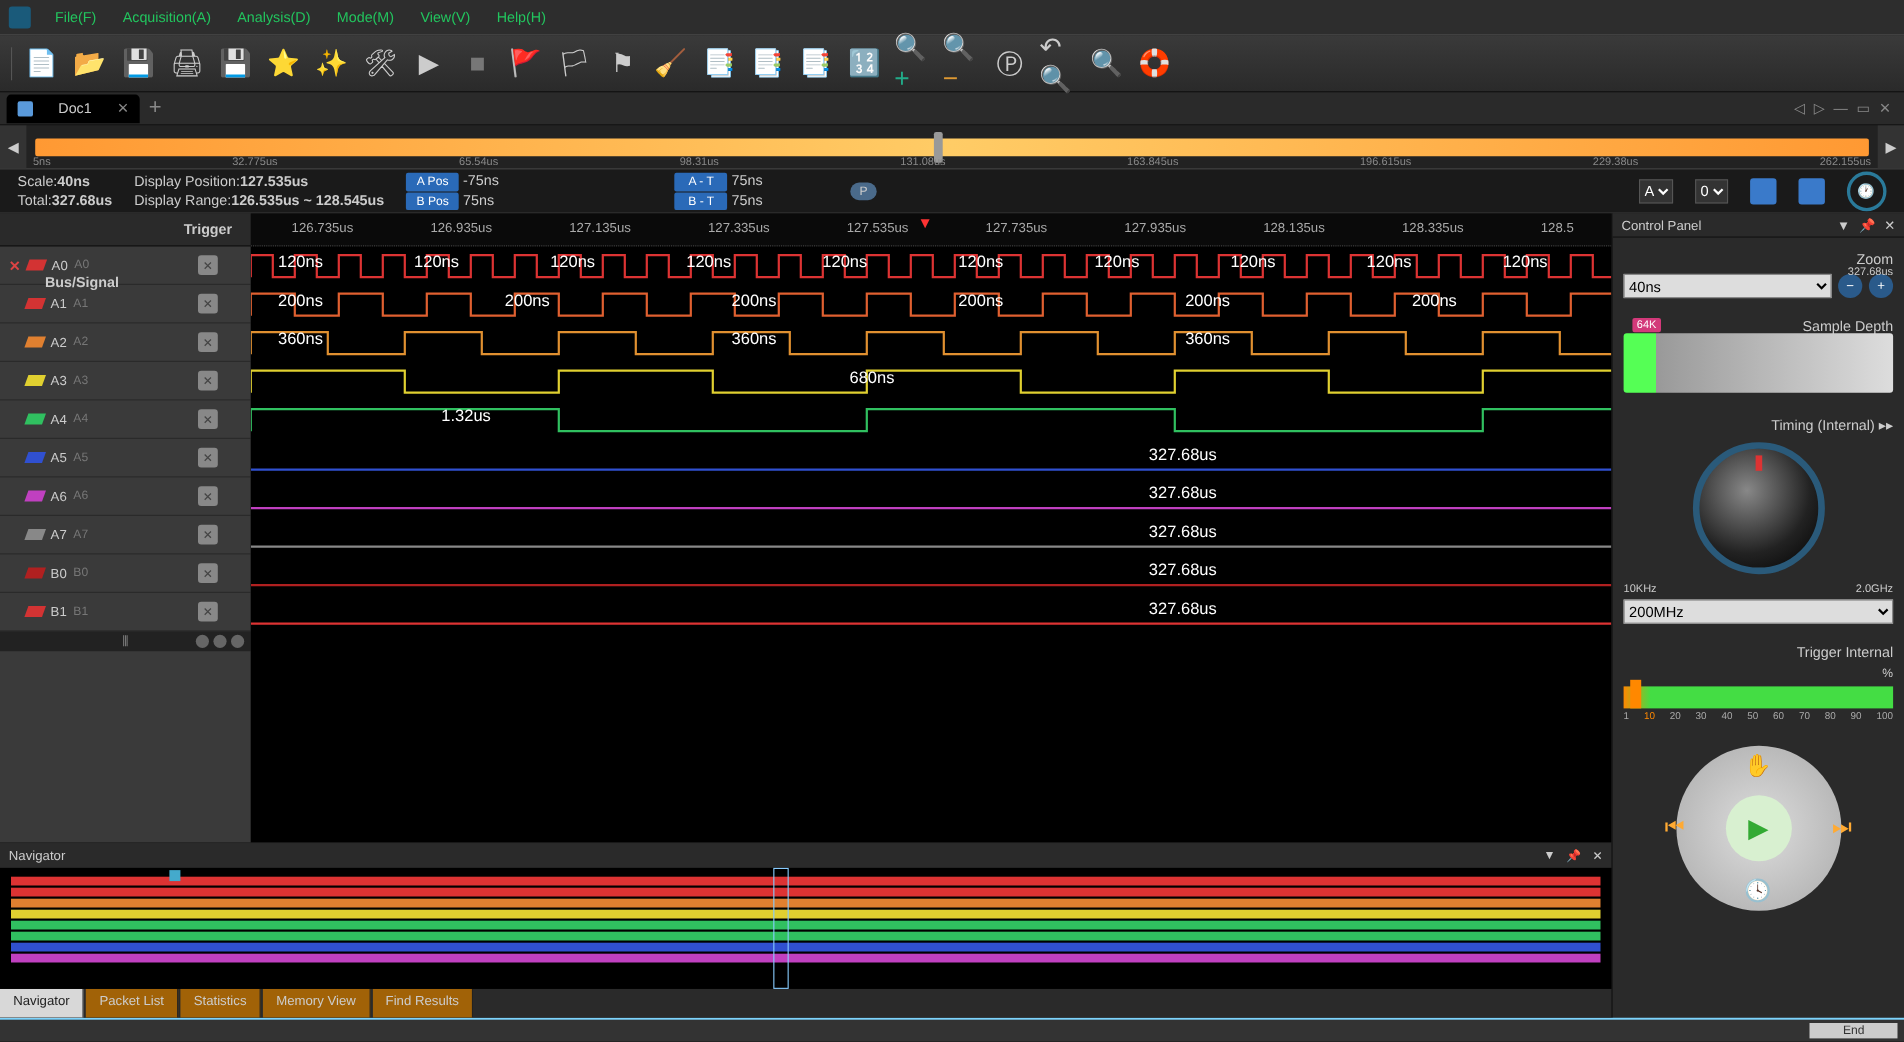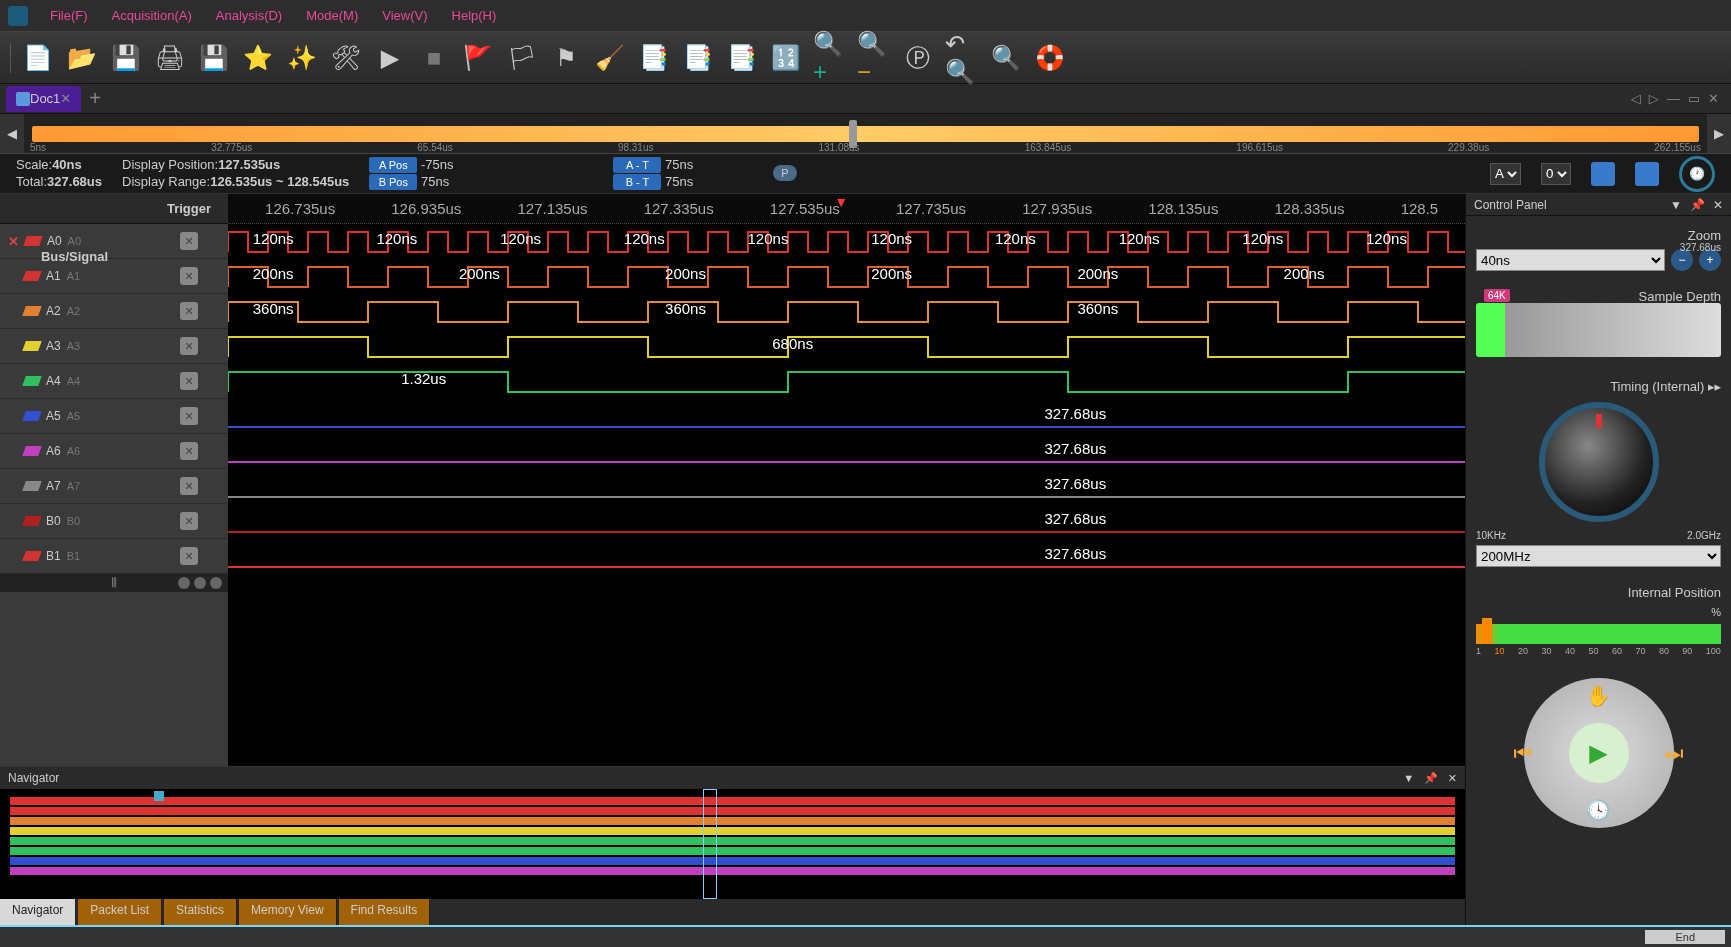--- a/index.html
+++ b/index.html
@@ -1,30 +1,30 @@
 <!DOCTYPE html>
 <html><head>
 <meta charset="utf-8">
 <style>
 * { margin:0; padding:0; box-sizing:border-box; font-family:Arial,sans-serif; }
 body { background:#1a1a1a; color:#ccc; width:1731px; height:947px; overflow:hidden; font-size:13px; }
 
 
 .menubar { background:#2d2d2d; height:32px; display:flex; align-items:center; padding-left:8px; border-bottom:1px solid #444; }
 .menubar .logo { width:20px; height:20px; background:#1a5a7a; border-radius:3px; margin-right:10px; }
-.menubar .item { padding:0 12px; line-height:32px; cursor:pointer; color:#ec4899; }
+.menubar .item { padding:0 12px; line-height:32px; cursor:pointer; color:#22c55e; }
 
 
 .toolbar { background:linear-gradient(#3a3a3a,#2a2a2a); height:52px; display:flex; align-items:center; padding:0 10px; gap:10px; border-bottom:1px solid #111; }
 .toolbar .tbtn { width:34px; height:34px; display:flex; align-items:center; justify-content:center; cursor:pointer; border-radius:3px; font-size:24px; }
 .tb-sep { width:1px; height:30px; background:#555; }
 
 
 .doctabs { background:#2a2a2a; height:30px; display:flex; align-items:center; border-bottom:1px solid #111; }
-.doctab { background:#4c1d95; height:26px; display:flex; align-items:center; padding:0 10px; border-radius:4px 4px 0 0; margin-left:6px; gap:0; }
+.doctab { background:#000000; height:26px; display:flex; align-items:center; padding:0 10px; border-radius:4px 4px 0 0; margin-left:6px; gap:23px; }
 .doctab .tabicon { width:14px; height:14px; background:#5a9adb; border-radius:2px; }
 .doctab .close { color:#888; cursor:pointer; }
 .addtab { margin-left:8px; color:#888; font-size:20px; cursor:pointer; }
 .docctrls { margin-left:auto; display:flex; gap:8px; padding-right:12px; color:#888; }
 
 
 .tl-over { height:40px; background:#222; display:flex; align-items:center; border-bottom:1px solid #444; position:relative; }
 .tl-over .lnav { width:24px; height:100%; background:#333; display:flex; align-items:center; justify-content:center; cursor:pointer; }
 .tl-over .track { flex:1; height:16px; background:linear-gradient(90deg,#ff9933 0%,#ffcc66 50%,#ff9933 100%); margin:0 8px; position:relative; border-radius:2px; }
 .tl-over .marker { position:absolute; top:-6px; width:8px; height:28px; background:#999; left:49%; border-radius:2px; }
@@ -58,21 +58,21 @@
 .sigrow .sub { color:#777; font-size:11px; }
 .sigrow .trigck { width:18px; height:18px; background:#888; border-radius:3px; position:relative; }
 .sigrow .trigck::after { content:"✕"; position:absolute; inset:0; display:flex; align-items:center; justify-content:center; color:#444; font-size:11px; }
 .scrollh { height:18px; background:#222; display:flex; align-items:center; justify-content:center; color:#888; position:relative; }
 .scrollh .knobs { position:absolute; right:6px; display:flex; gap:4px; }
 .scrollh .knobs span { width:12px; height:12px; background:#666; border-radius:50%; display:inline-block; }
 
 
 .wavecanvas { flex:1; background:#000; position:relative; overflow:hidden; }
 .ruler { height:30px; background:#0a0a0a; border-bottom:1px dotted #444; position:relative; }
-.ruler .tk { position:absolute; font-size:15px; color:#aaa; top:6px; }
+.ruler .tk { position:absolute; font-size:12px; color:#aaa; top:6px; }
 .ruler .trimark { position:absolute; top:0; left:49%; color:#f33; font-size:14px; }
 .wrow { height:35px; position:relative; border-bottom:0px; }
 .wrow svg { position:absolute; inset:0; }
 .wrow .meas { position:absolute; color:#fff; font-size:15px; top:6px; }
 
 
 .navpane { background:#1a1a1a; border-top:1px solid #333; }
 .navhdr { height:22px; background:#2a2a2a; display:flex; align-items:center; padding:0 8px; font-size:12px; }
 .navhdr .ctrls { margin-left:auto; display:flex; gap:10px; font-size:11px; cursor:pointer; }
 .navbody { height:110px; background:#000; position:relative; padding:6px 0; }
@@ -503,21 +503,21 @@
       <div class="knob">
           <div class="ind"></div>
         </div>
       <div class="freqends">
           <span>10KHz</span>
           <span>2.0GHz</span>
         </div>
       <select style="width:100%;margin-top:4px;background:#ddd;border:1px solid #888;height:22px"><option>200MHz</option></select>
     </div>
     <div class="cp-sec">
-      <div class="cp-sectitle">Internal Position</div>
+      <div class="cp-sectitle">Trigger Internal</div>
       <div style="text-align:right;font-size:11px"><span>%</span></div>
       <div class="trigbar">
           <div class="hnd"></div>
         </div>
       <div class="trigscale" id="trigscale">
           <span>1</span>
           <span class="hl">10</span>
           <span>20</span>
           <span>30</span>
           <span>40</span>

